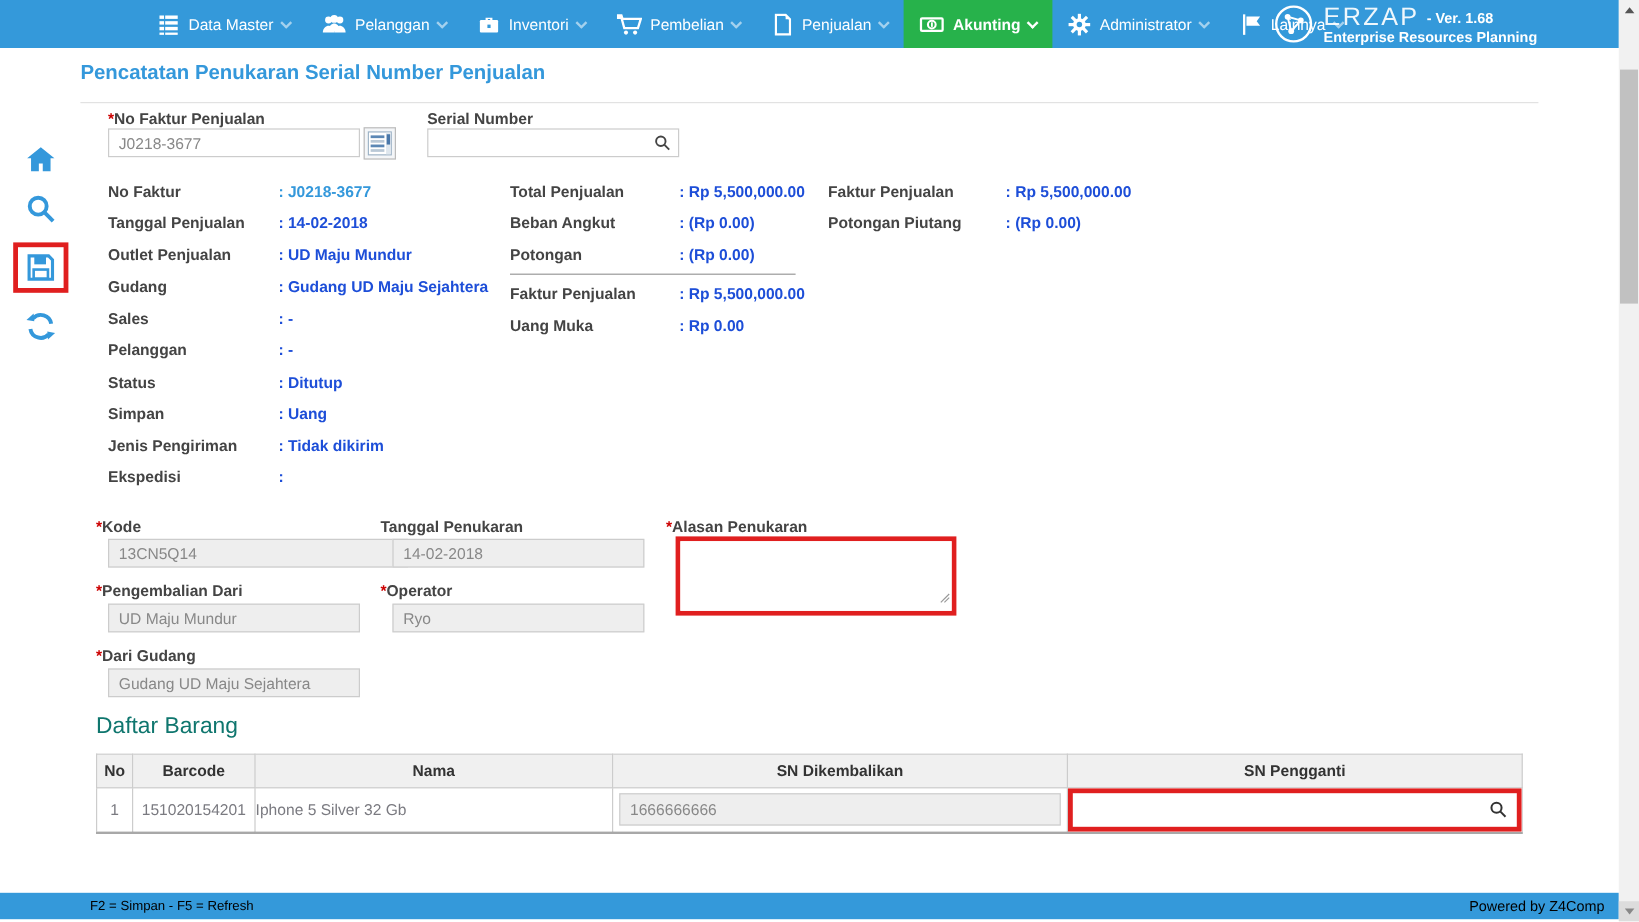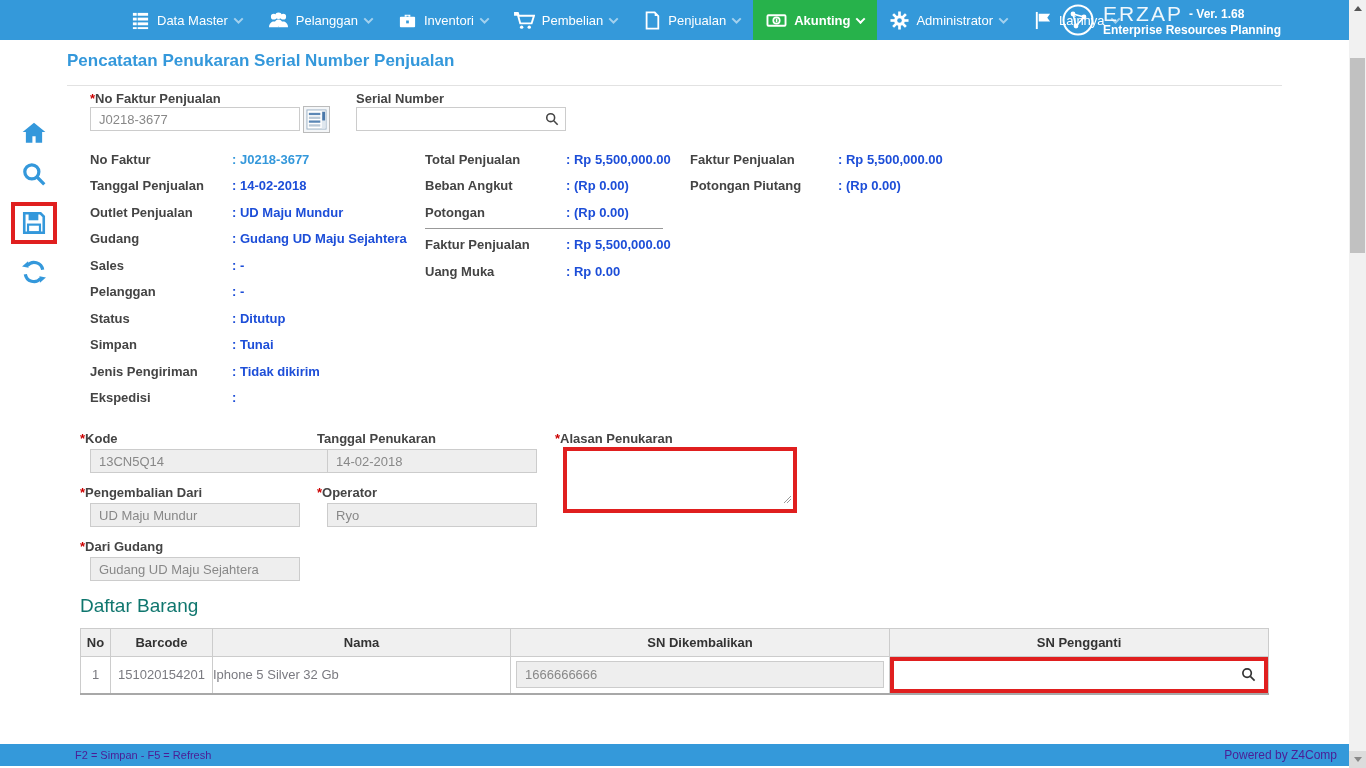--- a/index.html
+++ b/index.html
@@ -102,21 +102,21 @@
     display:flex; align-items:center;
   }
   .sn-hl input {
     flex:1; height:100%; border:none; outline:none; background:transparent;
     font-family:"Liberation Sans",sans-serif; font-size:13px; color:#555; padding:0 8px;
   }
   .sn-hl .magslot { margin-right:8px; display:flex; }
   
   .footer {
     position:absolute; left:0; top:744px; width:1349px; height:22px;
-    background:#3499da; color:#4c1d95; display:flex; align-items:center; justify-content:space-between;
+    background:#3499da; color:#000000; display:flex; align-items:center; justify-content:space-between;
   }
   .footer-left { margin-left:75px; font-size:11px; }
   .footer-right { margin-right:12px; font-size:12px; }
   
   .scrollbar { position:absolute; right:0; top:0; width:17px; height:768px; background:#f1f1f1; }
   .sb-btn { position:absolute; left:0; width:17px; height:17px; display:flex; align-items:center; justify-content:center; cursor:pointer; }
   .sb-up { top:0; } .sb-down { bottom:0; background:#dcdcdc; }
   .tri-up { width:0; height:0; border-left:4px solid transparent; border-right:4px solid transparent; border-bottom:5px solid #555; }
   .tri-down { width:0; height:0; border-left:4px solid transparent; border-right:4px solid transparent; border-top:5px solid #888; }
   .sb-thumb { position:absolute; left:1px; top:58px; width:15px; height:195px; background:#c1c1c1; cursor:pointer; }
@@ -345,21 +345,21 @@
   <div class="drow">
       <span class="dlabel">Pelanggan</span>
       <span class="dval">-</span>
     </div>
   <div class="drow">
       <span class="dlabel">Status</span>
       <span class="dval">Ditutup</span>
     </div>
   <div class="drow">
       <span class="dlabel">Simpan</span>
-      <span class="dval">Tunai</span>
+      <span class="dval">Uang</span>
     </div>
   <div class="drow">
       <span class="dlabel">Jenis Pengiriman</span>
       <span class="dval">Tidak dikirim</span>
     </div>
   <div class="drow">
       <span class="dlabel">Ekspedisi</span>
       <span class="dval"></span>
     </div>
 </div>

